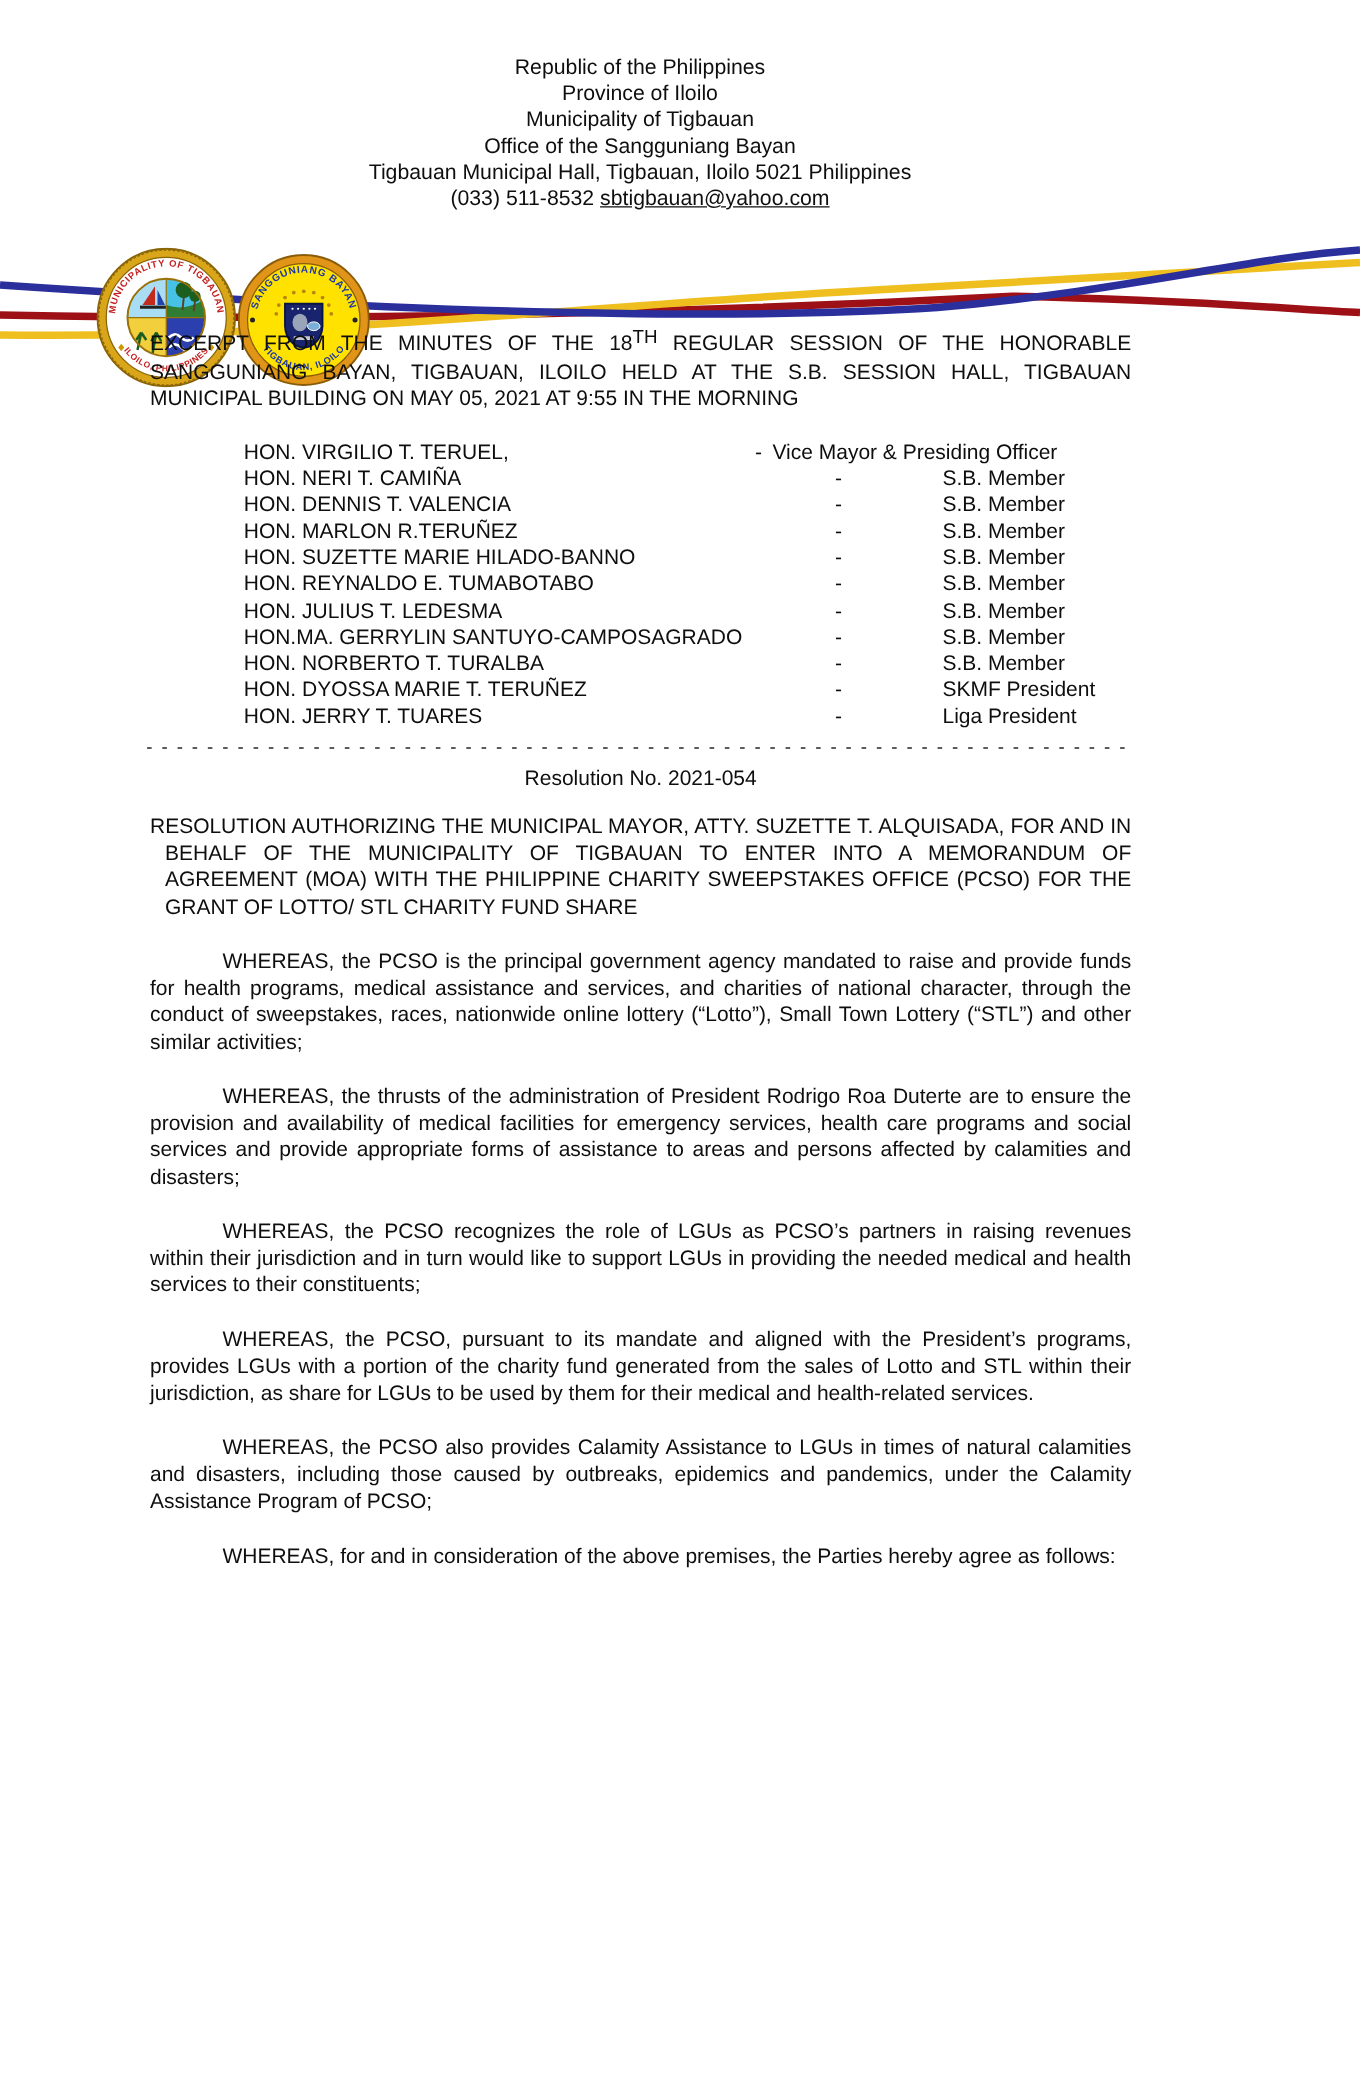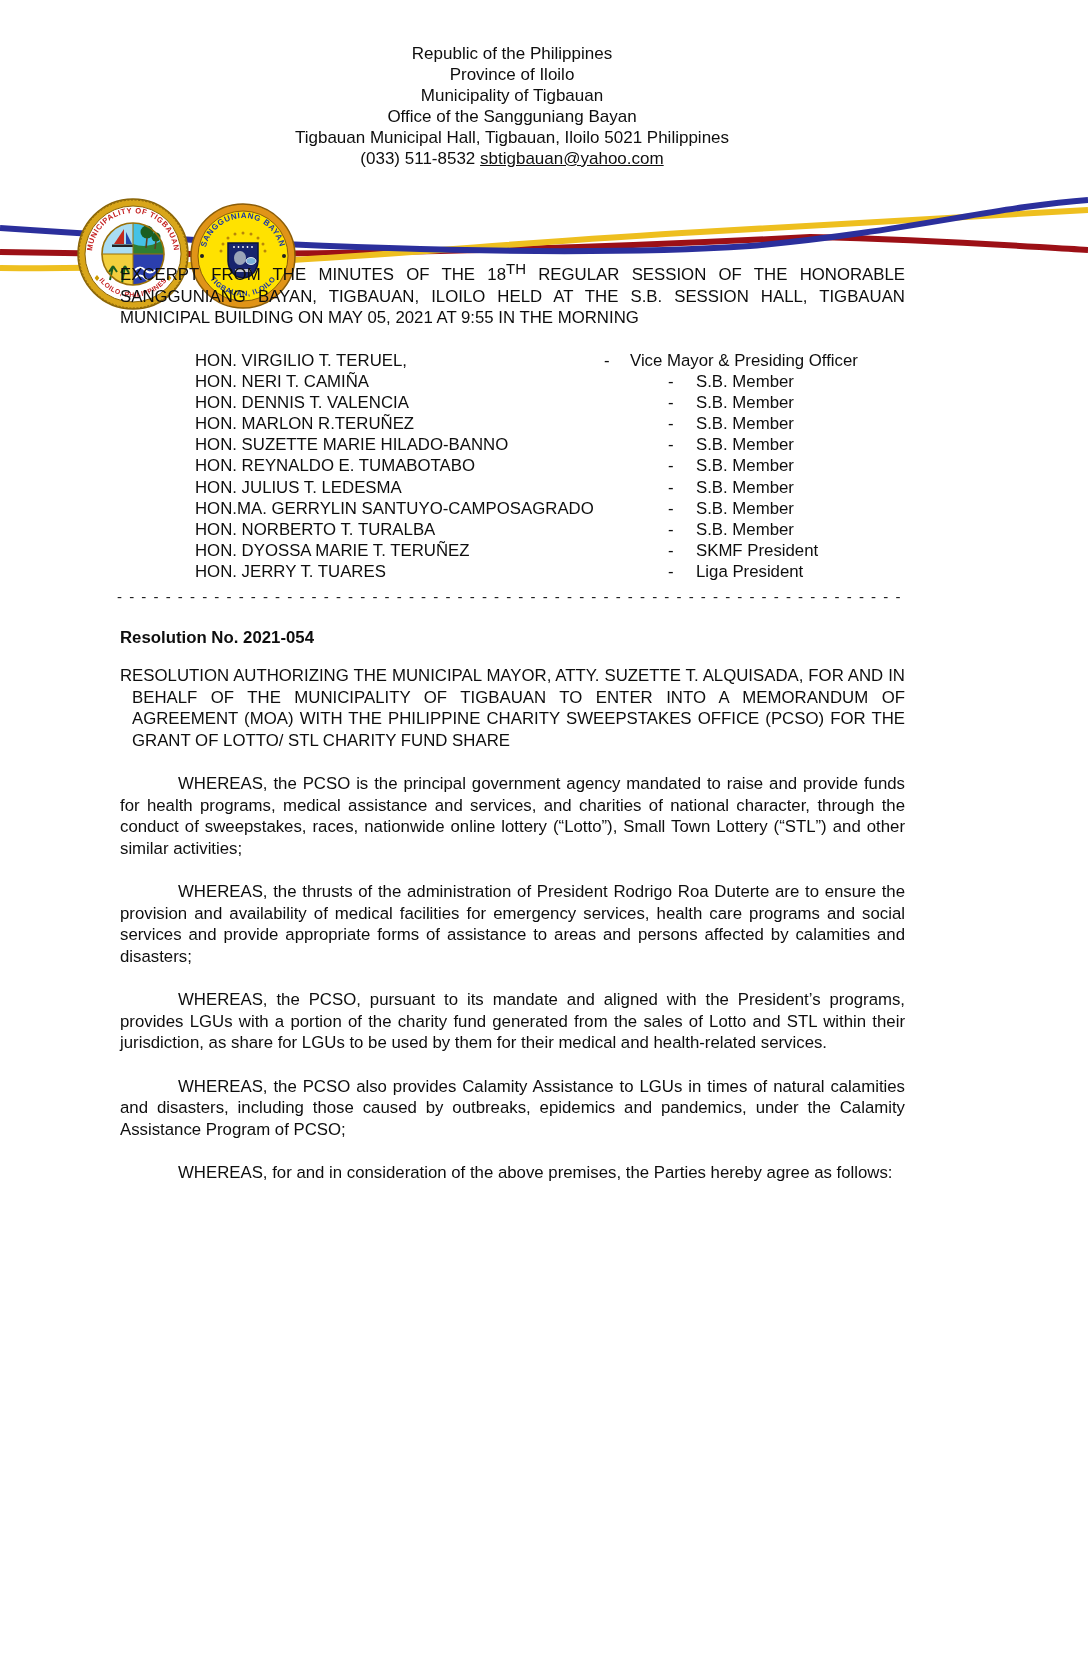--- a/index.html
+++ b/index.html
@@ -27,30 +27,30 @@
     font-size:16.8px; line-height:21.5px;
   }
   .excerpt { margin-top:95px; text-align:justify; }
   .sup { font-size:15px; position:relative; top:-6px; }
 
   .present-label { margin-top:15px; margin-left:50px; font-weight:bold; font-style:italic; }
 
   .attendees { margin-top:21px; }
   .attendee-row { position:relative; height:21.2px; padding-left:75px; white-space:nowrap; }
   .attendee-row .dash { position:absolute; left:548px; }
-  .attendee-row .role { position:absolute; left:576px; }
+  .attendee-row .role { position:absolute; left:634px; }
   .attendee-row.first .dash { left:484px; }
-  .attendee-row.first .role { left:510px; }
+  .attendee-row.first .role { left:498px; }
 
   .absent-line { margin-top:11px; margin-left:62px; font-weight:bold; font-style:italic; }
   .absent-line .absent-value { margin-left:12px; }
 
   .sep { margin-top:3px; margin-left:-3px; white-space:nowrap; overflow:hidden; height:21px; font-size:15px; letter-spacing:1.5px; color:#222; }
 
-  .res-no { margin-top:20px; text-align:left; font-weight:bold; }
+  .res-no { margin-top:4px; text-align:center; font-weight:normal; }
   .res-title { margin-top:17px; text-align:justify; padding-left:12px; text-indent:-12px; }
   .whereas { margin-top:22px; text-align:justify; text-indent:58px; }
 </style>
 </head>
 <body>
 
 <div class="page">
 
   <svg class="decor" width="1088" height="330" viewBox="0 0 1088 330">
     <path d="M0,252 C300,258 600,248 810,237 C950,240 1030,247 1088,250" fill="none" stroke="#9c1016" stroke-width="6"></path>
@@ -213,18 +213,19 @@
 
 
     <div class="sep">- - - - - - - - - - - - - - - - - - - - - - - - - - - - - - - - - - - - - - - - - - - - - - - - - - - - - - - - - - - - - - - - - - - - - - </div>
 
     <div class="res-no">Resolution No. 2021-054</div>
 
     <p class="res-title" style="margin:0; margin-top:17px;">RESOLUTION AUTHORIZING THE MUNICIPAL MAYOR, ATTY. SUZETTE T. ALQUISADA, FOR AND IN BEHALF OF THE MUNICIPALITY OF TIGBAUAN TO ENTER INTO A MEMORANDUM OF AGREEMENT (MOA) WITH THE PHILIPPINE CHARITY SWEEPSTAKES OFFICE (PCSO) FOR THE GRANT OF LOTTO/ STL CHARITY FUND SHARE</p>
 
     <p class="whereas" style="margin:0; margin-top:22px;">WHEREAS, the PCSO is the principal government agency mandated to raise and provide funds for health programs, medical assistance and services, and charities of national character, through the conduct of sweepstakes, races, nationwide online lottery (“Lotto”), Small Town Lottery (“STL”) and other similar activities;</p>
     <p class="whereas" style="margin:0; margin-top:22px;">WHEREAS, the thrusts of the administration of President Rodrigo Roa Duterte are to ensure the provision and availability of medical facilities for emergency services, health care programs and social services and provide appropriate forms of assistance to areas and persons affected by calamities and disasters;</p>
+    <p class="whereas" style="margin:0; margin-top:22px;">WHEREAS, the PCSO recognizes the role of LGUs as PCSO’s partners in raising revenues within their jurisdiction and in turn would like to support LGUs in providing the needed medical and health services to their constituents;</p>
     <p class="whereas" style="margin:0; margin-top:22px;">WHEREAS, the PCSO, pursuant to its mandate and aligned with the President’s programs, provides LGUs with a portion of the charity fund generated from the sales of Lotto and STL within their jurisdiction, as share for LGUs to be used by them for their medical and health-related services.</p>
     <p class="whereas" style="margin:0; margin-top:22px;">WHEREAS, the PCSO also provides Calamity Assistance to LGUs in times of natural calamities and disasters, including those caused by outbreaks, epidemics and pandemics, under the Calamity Assistance Program of PCSO;</p>
     <p class="whereas" style="margin:0; margin-top:22px;">WHEREAS, for and in consideration of the above premises, the Parties hereby agree as follows:</p>
 
   </div>
 </div>
 
 </body></html>

